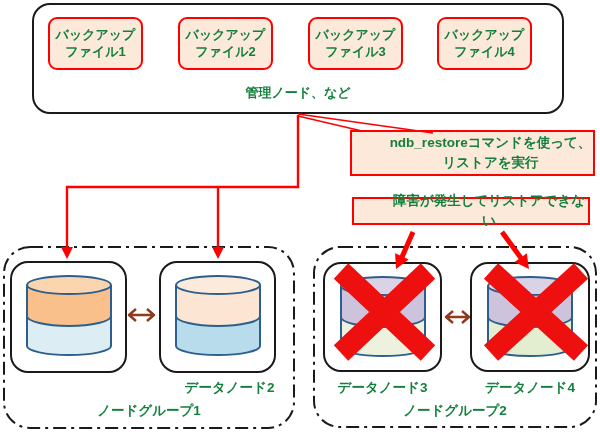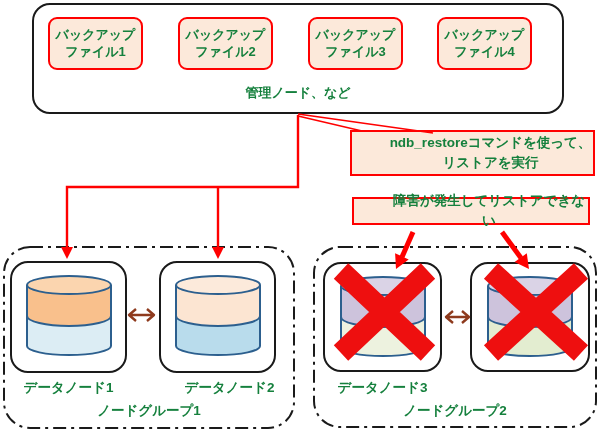--- a/index.html
+++ b/index.html
@@ -96,21 +96,20 @@
   </div>
   <div class="abs node-box" style="left:159px;top:261px;width:117px;height:112px;">
     <svg class="cyl cyl-2" width="88" height="84" viewBox="0 0 88 84">
       <path class="top" d="M2,12 L2,43 A42,10 0 0 0 86,43 L86,12 Z"></path>
       <path class="bottom" d="M2,43 L2,73 A42,9 0 0 0 86,73 L86,43 A42,10 0 0 1 2,43 Z"></path>
       <ellipse class="ell" cx="44" cy="12" rx="42" ry="9"></ellipse>
       <path class="ln" d="M2,43 A42,10 0 0 0 86,43"></path>
       <path class="ln" d="M2,12 L2,73 A42,9 0 0 0 86,73 L86,12"></path>
     </svg>
   </div>
-  <div class="abs node-label" style="left:10px;width:117px;">データノード1</div>
   <div class="abs node-label" style="left:171px;width:117px;">データノード2</div>
   <div class="abs group-label" style="left:4px;width:290px;">ノードグループ1</div>
 
   <div class="abs node-box" style="left:323px;top:262px;width:119px;height:110px;">
     <svg class="cyl cyl-3" width="88" height="84" viewBox="0 0 88 84">
       <path class="top" d="M2,12 L2,43 A42,10 0 0 0 86,43 L86,12 Z"></path>
       <path class="bottom" d="M2,43 L2,73 A42,9 0 0 0 86,73 L86,43 A42,10 0 0 1 2,43 Z"></path>
       <ellipse class="ell" cx="44" cy="12" rx="42" ry="9"></ellipse>
       <path class="ln" d="M2,43 A42,10 0 0 0 86,43"></path>
       <path class="ln" d="M2,12 L2,73 A42,9 0 0 0 86,73 L86,12"></path>
@@ -119,20 +118,21 @@
   <div class="abs node-box" style="left:470px;top:262px;width:120px;height:110px;">
     <svg class="cyl cyl-4" width="88" height="84" viewBox="0 0 88 84">
       <path class="top" d="M2,12 L2,43 A42,10 0 0 0 86,43 L86,12 Z"></path>
       <path class="bottom" d="M2,43 L2,73 A42,9 0 0 0 86,73 L86,43 A42,10 0 0 1 2,43 Z"></path>
       <ellipse class="ell" cx="44" cy="12" rx="42" ry="9"></ellipse>
       <path class="ln" d="M2,43 A42,10 0 0 0 86,43"></path>
       <path class="ln" d="M2,12 L2,73 A42,9 0 0 0 86,73 L86,12"></path>
     </svg>
   </div>
   <div class="abs node-label" style="left:323px;width:119px;text-align:center;">データノード3</div>
+  <div class="abs node-label" style="left:470px;width:120px;">データノード4</div>
   <div class="abs group-label" style="left:314px;width:282px;">ノードグループ2</div>
 
   <svg class="overlay" width="600" height="434" viewBox="0 0 600 434">
     <rect class="grp" x="4" y="247" width="290" height="181" rx="26"></rect>
     <rect class="grp" x="314" y="247" width="282" height="180" rx="26"></rect>
 
     <path class="thin-red" d="M298,115 V187 H67 V248"></path>
     <path class="thin-red" d="M218,187 V248"></path>
     <polygon class="red-fill" points="61,247 73,247 67,259"></polygon>
     <polygon class="red-fill" points="212,247 224,247 218,259"></polygon>

